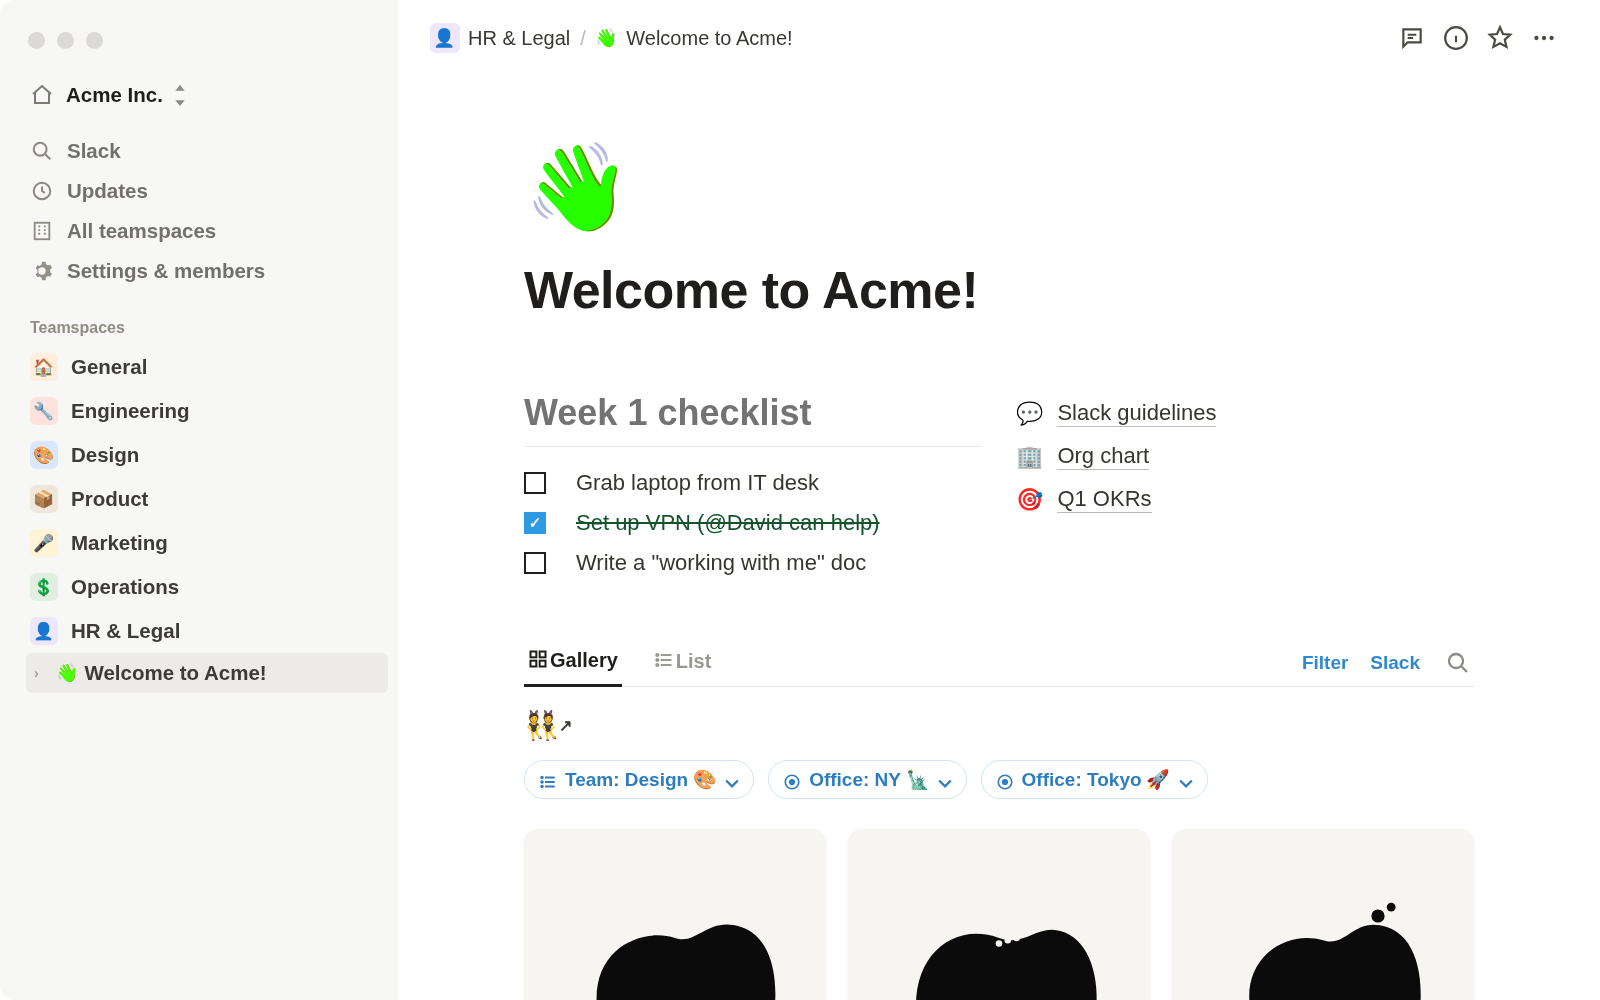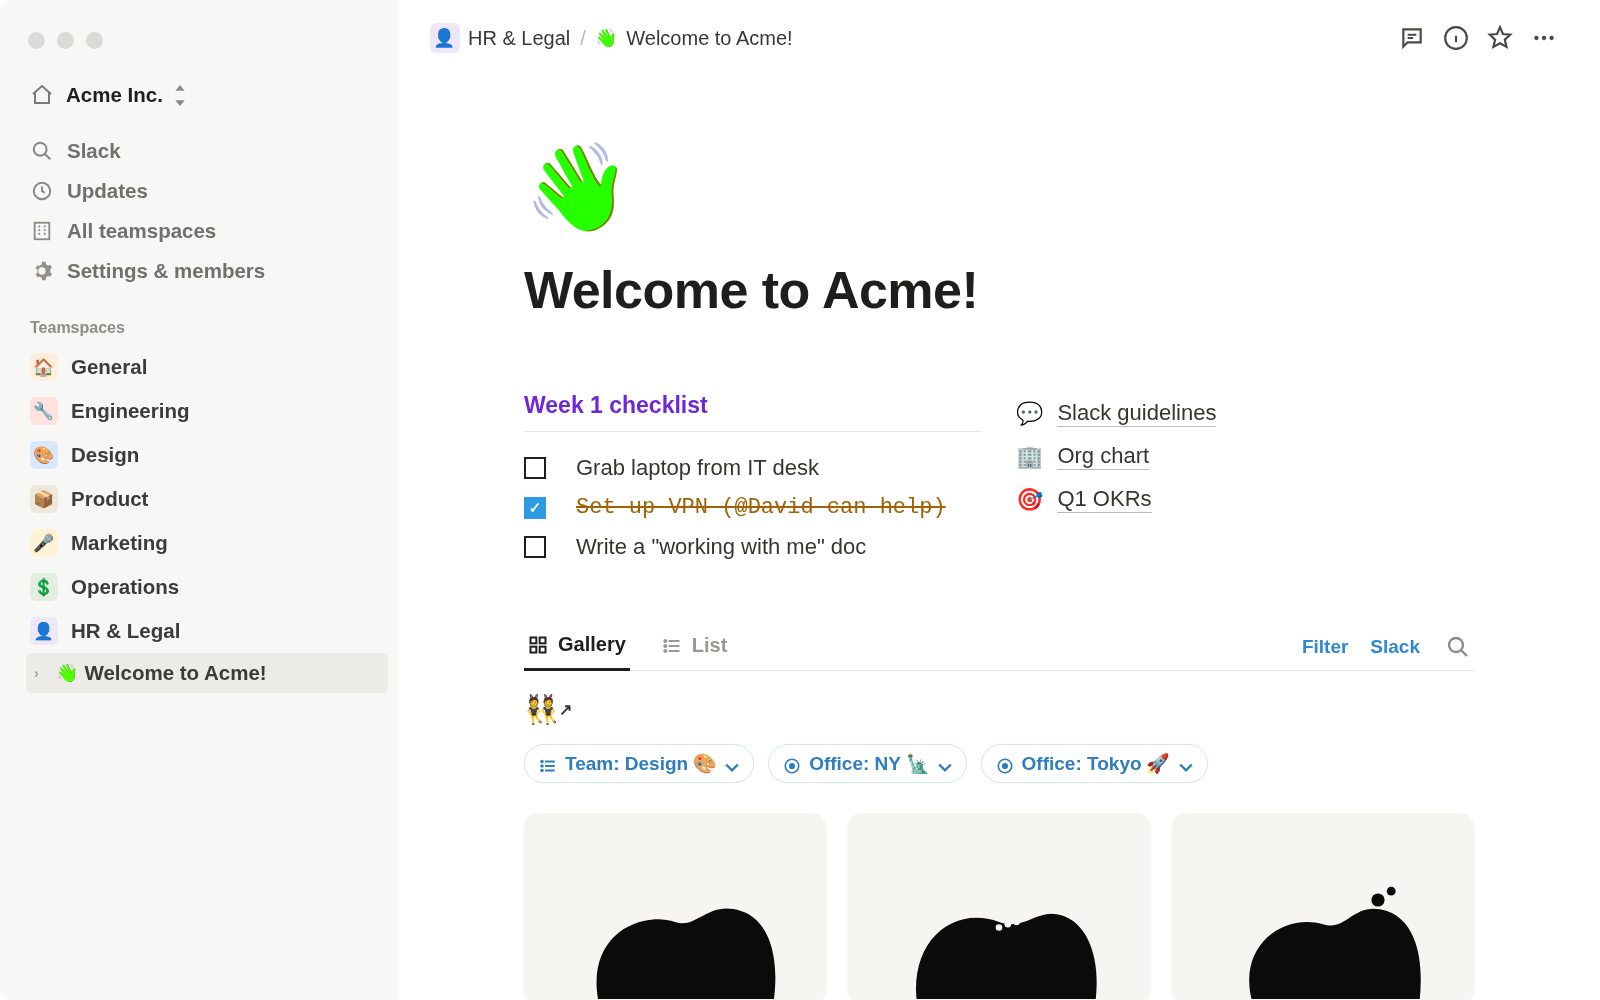--- a/index.html
+++ b/index.html
@@ -32,29 +32,29 @@
   .crumb { display:flex; align-items:center; gap:8px; font-size: 20px; color:#3a3834; font-weight: 500;}
   .crumb-ico { width: 30px; height: 30px; border-radius: 6px; display: inline-flex; align-items: center; justify-content: center; font-size: 18px;}
   .sep { color: #bcbab5; font-size: 20px; padding: 0 2px; font-weight: 400; }
   .topbar-spacer { flex: 1; }
   .top-action { width: 32px; height: 32px; display:flex;align-items:center;justify-content:center; cursor:pointer; border-radius:4px; color:#55534e;}
   .page { padding: 80px 126px 0 126px; overflow:auto; flex:1;}
   .page-emoji { font-size: 86px; line-height: 1; }
   .page-title { font-size: 52px; font-weight: 800; margin-top: 30px; letter-spacing: -0.5px; color: #1f1e1c;}
   .columns { display: flex; gap: 34px; margin-top: 72px; }
   .col { flex: 1; }
-  .col h2 { font-size: 23px; font-weight: 800; padding-bottom: 12px; border-bottom: 1px solid #e9e8e5; margin-bottom: 16px; color:#6d28d9;}
+  .col h2 { font-size: 36px; font-weight: 800; padding-bottom: 12px; border-bottom: 1px solid #e9e8e5; margin-bottom: 16px; color:#737373;}
   .todo { display: flex; align-items: center; gap: 30px; font-size: 22px; padding: 7px 0; color: #37352f; font-weight: 500;}
   .cb { width: 22px; height: 22px; border: 2px solid #1f1e1c; display: inline-flex; align-items: center; justify-content: center; flex-shrink:0;}
   .cb.checked { background: #2e9ae2; border-color:#2e9ae2; color: #fff; font-size: 15px; font-weight: 800;}
-  .todo.done span.txt { text-decoration: line-through; color: #a16207; font-family: Liberation Mono, monospace; }
+  .todo.done span.txt { text-decoration: line-through; color: #14532d; }
   .reading { display: flex; align-items: center; gap: 14px; font-size: 22px; padding: 8px 0; font-weight:500;}
   .reading .lnk { border-bottom: 1px solid #bdbbb5; }
   .dbheader { display:flex; align-items:center; border-bottom:1px solid #e6e5e2; margin-top: 56px;}
-  .tab { display:flex; align-items:center; gap:10px; padding: 10px 4px 12px; margin-right: 28px; font-size:20px; font-weight:600; color:#9a9893; cursor:pointer;}
+  .tab { display:flex; gap:2px; padding: 10px 4px 12px; margin-right: 28px; font-size:20px; font-weight:600; color:#9a9893; cursor:pointer;}
   .tab.active { color:#1f1e1c; border-bottom: 3px solid #1f1e1c; margin-bottom:-1px; font-weight:700;}
   .db-spacer { flex:1; }
   .db-action { color:#2e89d1; font-size:19px; font-weight:600; margin-left:22px; cursor:pointer;}
   .search-ico { color:#8d8a84; margin-left:22px;}
   .db-title { display:flex; align-items:center; gap:10px; font-size:28px; font-weight:800; margin: 22px 0 18px;}
   .chips { display:flex; gap:14px; }
   .chip { display:flex; align-items:flex-end; gap:8px; border:1px solid #cfe3f4; color:#2e7dbf; font-weight:600; font-size:19px; padding: 7px 14px; border-radius: 30px; cursor:pointer;}
   .chip svg { color:#2e7dbf;}
   .cards { display:flex; gap:22px; margin-top:30px;}
   .card { flex:1; height:190px; border-radius:14px; background:#f6f5f2; box-shadow: 0 2px 4px rgba(0,0,0,0.05); position:relative; overflow:hidden;}

